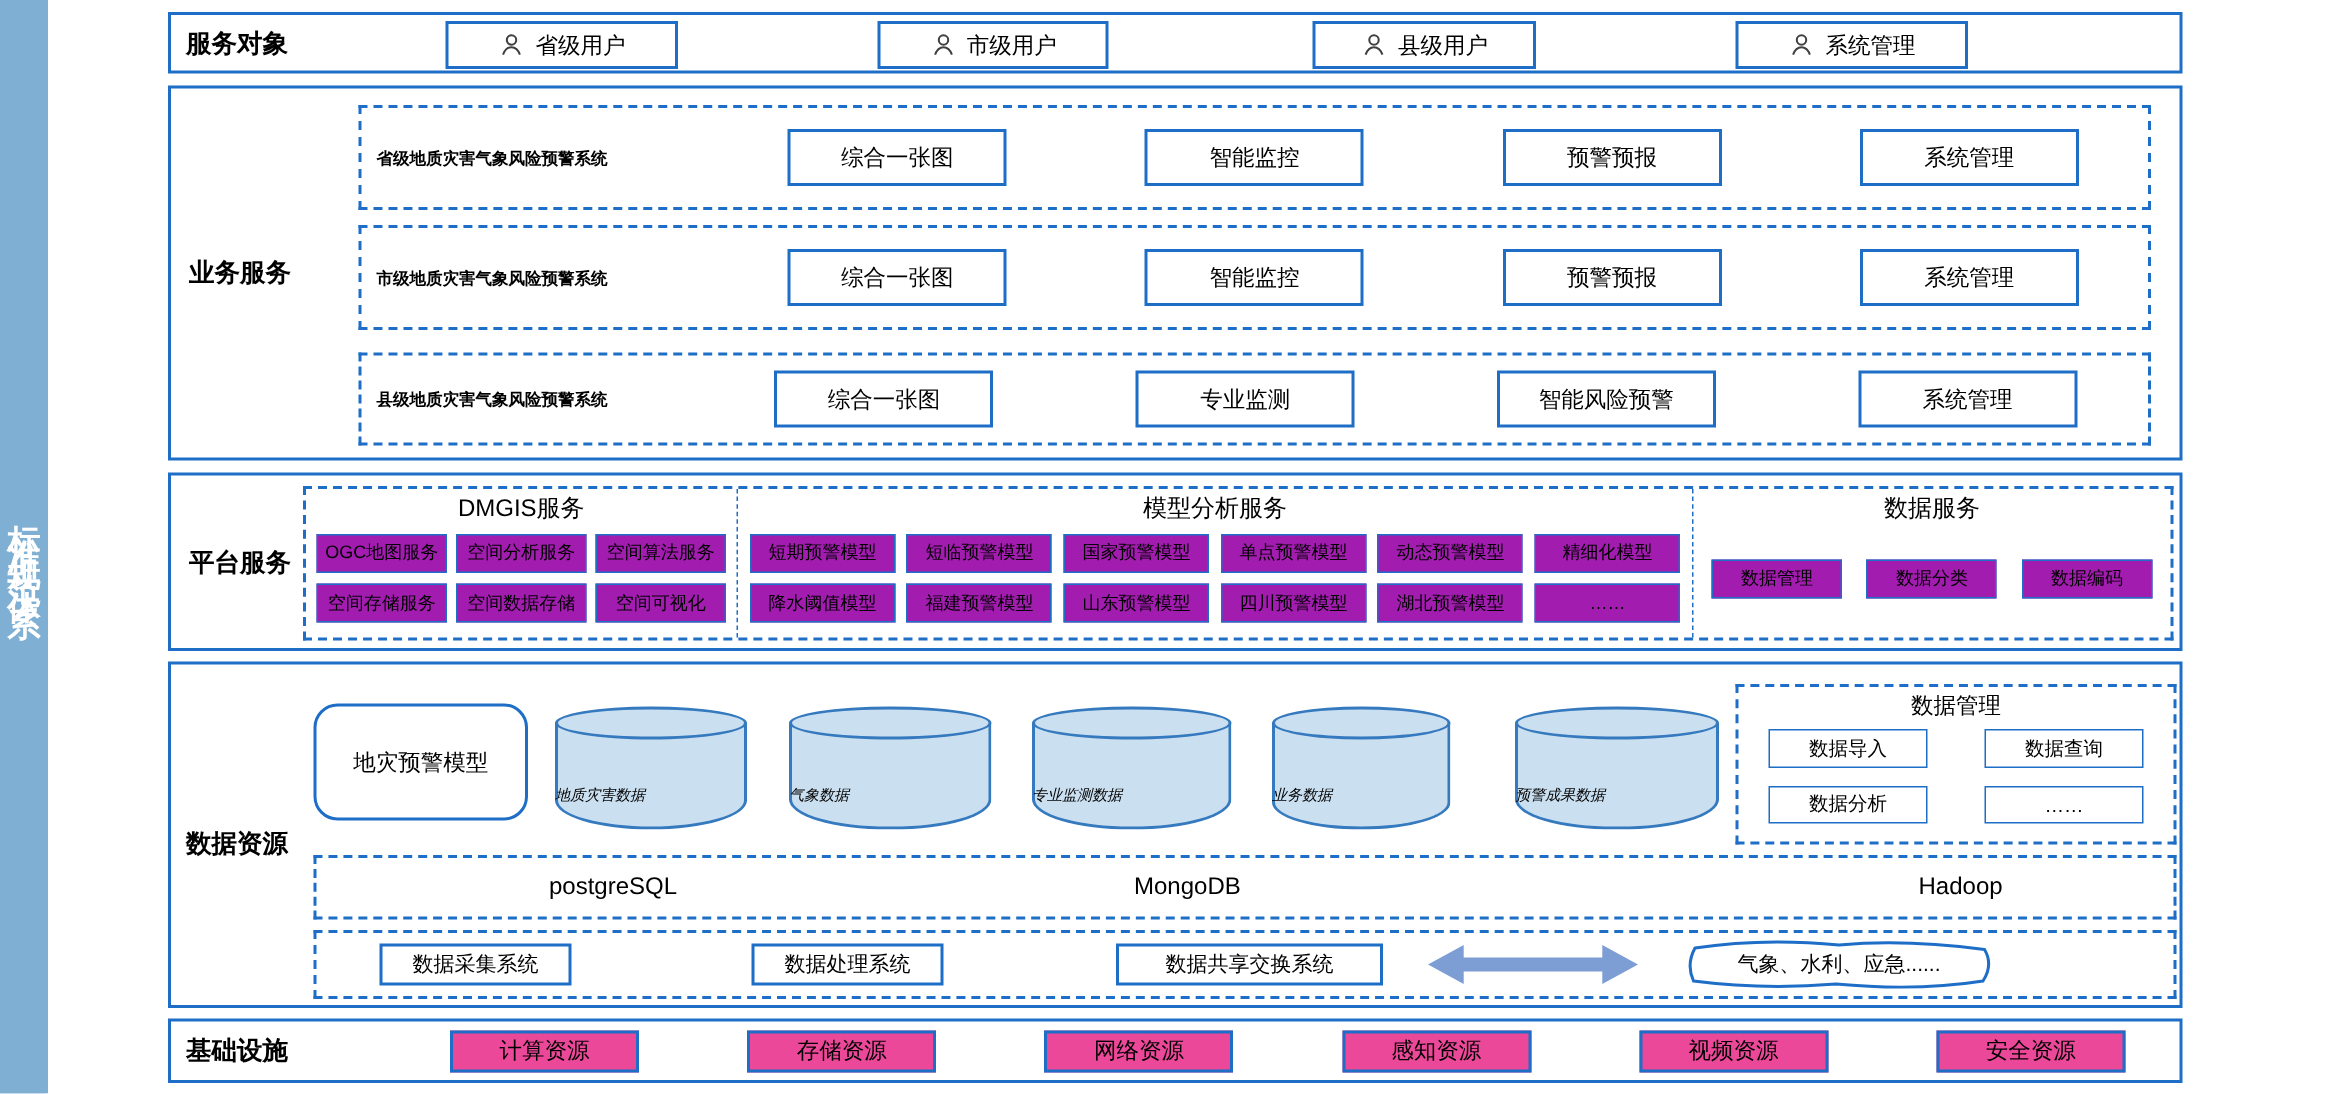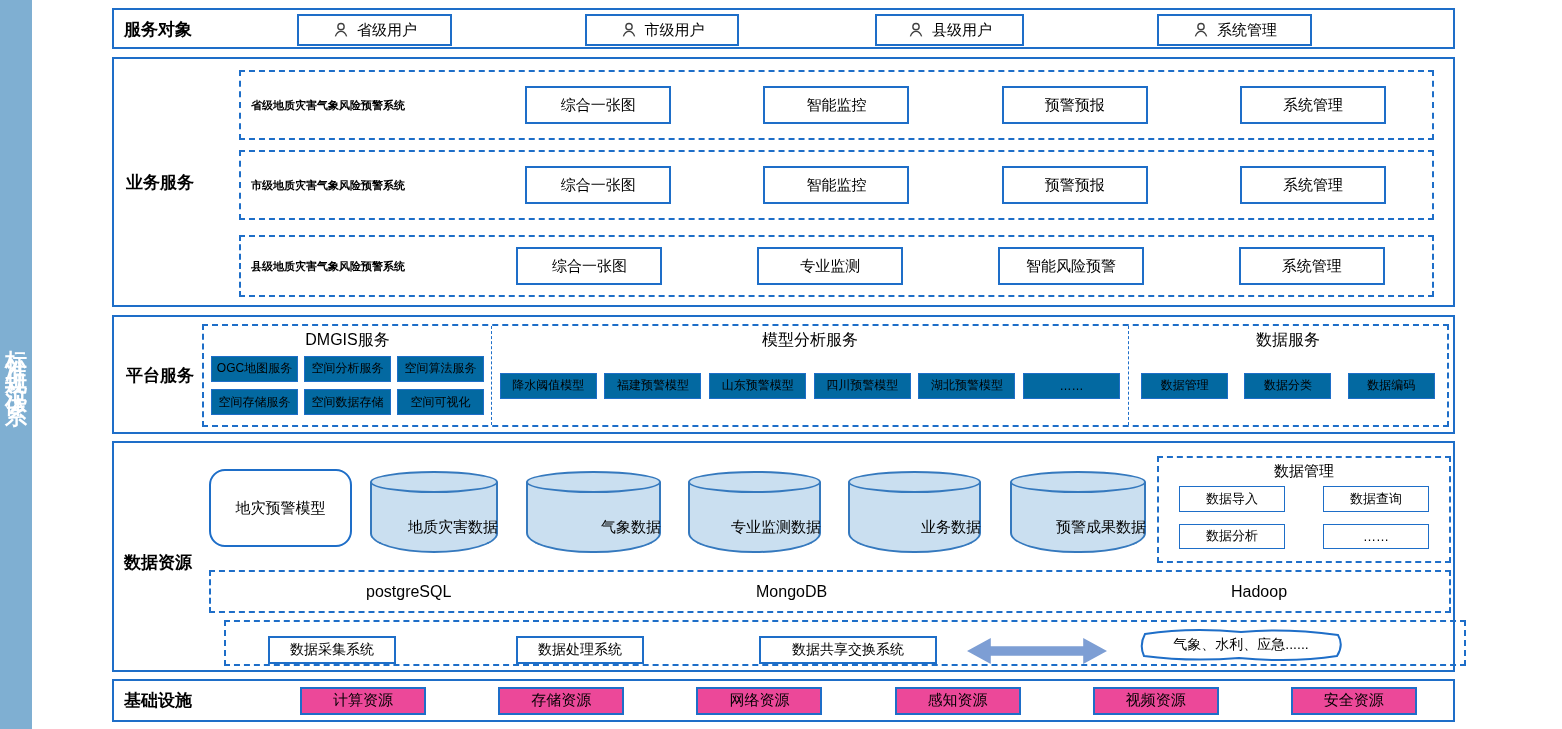--- a/index.html
+++ b/index.html
@@ -45,51 +45,51 @@
   .row-platform { top:315px; height:119px; }
   .row-platform .row-label { position:absolute; left:12px; top:50%; transform:translateY(-50%); }
   .plat-inner { position:absolute; left:88px; top:7px; width:1247px; height:103px;
                 border:2px dashed #1E6EC8; display:flex; }
   .plat-sec { display:flex; flex-direction:column; padding:2px 4px 6px 4px; }
   .plat-sec.s1 { width:288px; border-right:1px dashed #1E6EC8; }
   .plat-sec.s2 { width:637px; border-right:1px dashed #1E6EC8; }
   .plat-sec.s3 { flex:1; }
   .plat-title { text-align:center; font-size:16px; height:24px; line-height:24px; }
   .plat-row { flex:1; display:flex; justify-content:space-around; align-items:center; }
-  .pbox { border:1px solid #1E6EC8; background:#0369a1; display:flex; align-items:center;
+  .pbox { border:1px solid #1E6EC8; background:#a21caf; display:flex; align-items:center;
           justify-content:center; font-size:12px; height:26px; }
   .pbox.w1 { width:87px; } .pbox.w2 { width:97px; }
 
   
   .row-data { top:441px; height:231px; }
   .row-data .row-label { position:absolute; left:10px; top:108px; }
   .model-box { position:absolute; left:95px; top:26px; width:143px; height:78px;
                border:2px solid #1E6EC8; border-radius:16px; background:#fff;
                display:flex; align-items:center; justify-content:center; font-size:15px; }
   .cyl { position:absolute; top:28px; height:82px; }
   .cyl-body { position:absolute; left:0; right:0; top:11px; bottom:0; background:#CADFF0;
               border:2px solid #3579BE; border-top:none; border-radius:0 0 66px 66px/0 0 20px 20px; }
   .cyl-top { position:absolute; left:0; right:0; top:0; height:22px; background:#CADFF0;
              border:2px solid #3579BE; border-radius:50%; }
-  .cyl-label { position:absolute; left:0; right:0; bottom:16px; text-align:right; font-size:15px; }
+  .cyl-label { position:absolute; left:0; right:0; bottom:16px; text-align:left; font-size:10px;font-style:italic; }
   .c1 { left:256px; width:128px; } .c2 { left:412px; width:135px;padding-left:32px; } .c3 { left:574px; width:133px; }
-  .c4 { left:734px; width:133px; } .c5 { left:896px; width:136px; }
+  .c4 { left:734px; width:119px; } .c5 { left:896px; width:136px; }
   .dmgmt { position:absolute; left:1043px; top:13px; width:294px; height:107px;
            border:2px dashed #1E6EC8; display:flex; flex-direction:column; }
   .dmgmt-title { text-align:center; font-size:15px; height:24px; line-height:26px; }
   .dmgmt-grid { flex:1; display:grid; grid-template-columns:1fr 1fr; column-gap:38px;
                 row-gap:12px; padding:4px 20px 12px 20px; }
   .dbox { border:1px solid #1E6EC8; background:#fff; display:flex; align-items:center;
           justify-content:center; font-size:13px; }
   .dbrow { position:absolute; left:95px; top:127px; width:1242px; height:43px;
            border:2px dashed #1E6EC8; }
   .dbname { position:absolute; top:50%; transform:translateY(-50%); font-size:16px; }
-  .db1 { left:155px; } .db2 { left:545px; } .db3 { left:1020px; }
-  .sysrow { position:absolute; left:110px; top:177px; width:1242px; height:46px;
-            border:2px dashed #1E6EC8; display:flex; align-items:flex-end; }
+  .db1 { left:155px; } .db2 { left:545px; } .db3 { left:1068px; }
+  .sysrow { position:absolute; left:95px; top:177px; width:1242px; height:46px;
+            border:2px dashed #1E6EC8; display:flex; align-items:center; }
   .sysbox { height:28px; border:2px solid #1E6EC8; background:#fff; display:flex;
             align-items:center; justify-content:center; font-size:14px; }
   .sys1 { margin-left:42px; width:128px; } .sys2 { margin-left:120px; width:128px; }
   .sys3 { margin-left:115px; width:178px; }
   .dbl-arrow { margin-left:30px; width:140px; height:26px; background:#7D9ED4;
                clip-path:polygon(0% 50%,17% 0%,17% 32%,83% 32%,83% 0%,100% 50%,83% 100%,83% 68%,17% 68%,17% 100%); }
   .scroll-shape { position:relative; margin-left:28px; width:212px; height:38px; }
   .scroll-shape svg { position:absolute; inset:0; }
   .scroll-label { position:absolute; inset:0; display:flex; align-items:center;
                   justify-content:center; font-size:14px; }
@@ -209,20 +209,28 @@
           <div class="plat-row">
             <div class="pbox w1">空间存储服务</div>
             <div class="pbox w1">空间数据存储</div>
             <div class="pbox w1">空间可视化</div>
           </div>
         </div>
 
         <div class="plat-sec s2">
           <div class="plat-title">模型分析服务</div>
           <div class="plat-row">
+            <div class="pbox w2">短期预警模型</div>
+            <div class="pbox w2">短临预警模型</div>
+            <div class="pbox w2">国家预警模型</div>
+            <div class="pbox w2">单点预警模型</div>
+            <div class="pbox w2">动态预警模型</div>
+            <div class="pbox w2">精细化模型</div>
+          </div>
+          <div class="plat-row">
             <div class="pbox w2">降水阈值模型</div>
             <div class="pbox w2">福建预警模型</div>
             <div class="pbox w2">山东预警模型</div>
             <div class="pbox w2">四川预警模型</div>
             <div class="pbox w2">湖北预警模型</div>
             <div class="pbox w2">……</div>
           </div>
         </div>
 
         <div class="plat-sec s3">

